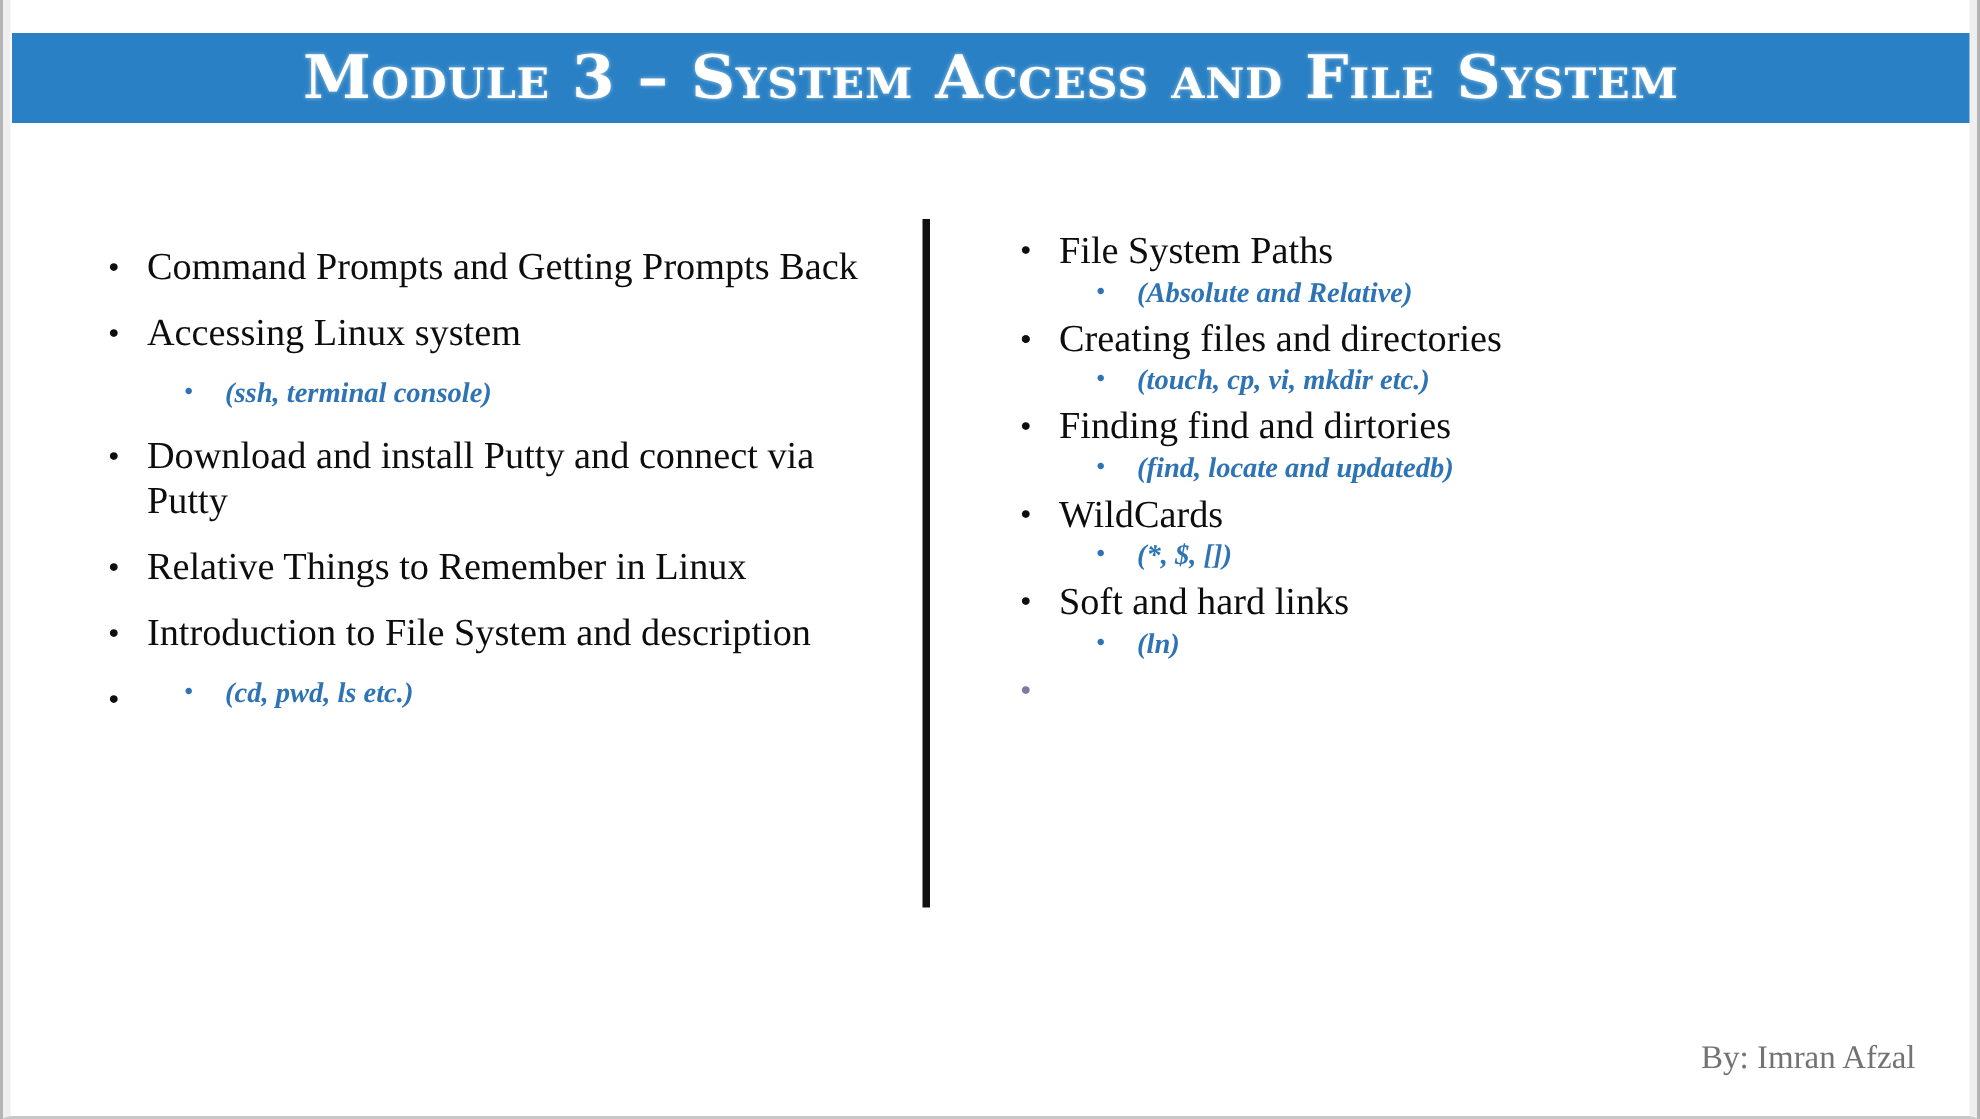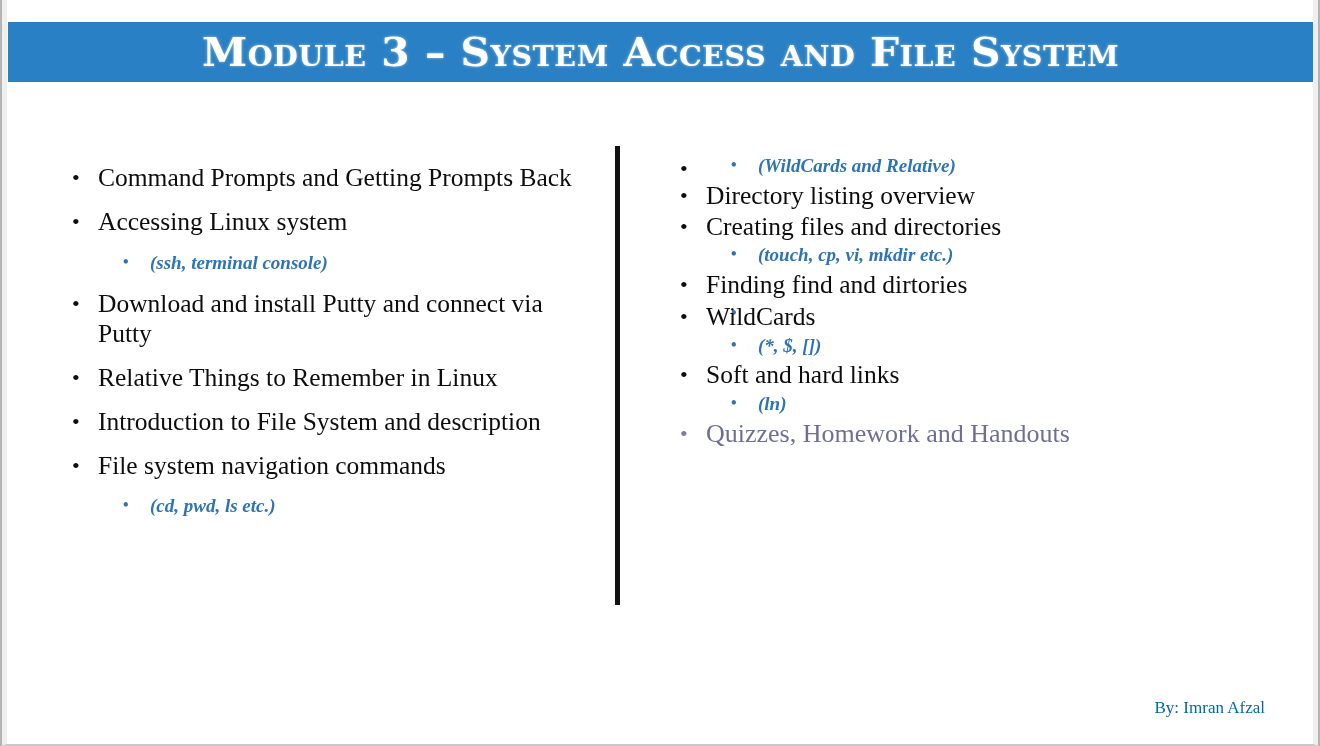--- a/index.html
+++ b/index.html
@@ -144,24 +144,24 @@
   
   .item.accent {
     color: #6f6f96;
     font-size: 26px;
   }
   .item.accent > .bullet { color: #7b7ba6; }
 
   
   .footer {
     position: absolute;
-    right: 48px;
+    right: 36px;
     bottom: 26px;
-    font-size: 17px;
-    color: #0369a1;
+    font-size: 22px;
+    color: #737373;
   }
 </style>
 </head>
 <body>
 
 <div class="slide">
 
   <div class="edge-line-left"></div>
   <div class="edge-line-right"></div>
 
@@ -183,52 +183,52 @@
         <li>
           <div class="item"><span class="bullet">•</span><span>Download and install Putty and connect via Putty</span></div>
         </li>
         <li>
           <div class="item"><span class="bullet">•</span><span>Relative Things to Remember in Linux</span></div>
         </li>
         <li>
           <div class="item"><span class="bullet">•</span><span>Introduction to File System and description</span></div>
         </li>
         <li>
-          <div class="item"><span class="bullet">•</span><span>File system navigation commands</span></div>
+          <div class="item"><span class="bullet">•</span></div>
           <div class="subitem"><span class="bullet">•</span><span>(cd, pwd, ls etc.)</span></div>
         </li>
       </ul>
   </div>
 
   <div class="col col-right">
     <ul class="blist">
         <li>
+          <div class="item"><span class="bullet">•</span><span>File System Paths</span></div>
+          <div class="subitem"><span class="bullet">•</span><span>(Absolute and Relative)</span></div>
+        </li>
+        <li>
           <div class="item"><span class="bullet">•</span></div>
-          <div class="subitem"><span class="bullet">•</span><span>(WildCards and Relative)</span></div>
-        </li>
-        <li>
-          <div class="item"><span class="bullet">•</span><span>Directory listing overview</span></div>
         </li>
         <li>
           <div class="item"><span class="bullet">•</span><span>Creating files and directories</span></div>
           <div class="subitem"><span class="bullet">•</span><span>(touch, cp, vi, mkdir etc.)</span></div>
         </li>
         <li>
           <div class="item"><span class="bullet">•</span><span>Finding find and dirtories</span></div>
-          <div class="subitem"><span class="bullet">•</span></div>
+          <div class="subitem"><span class="bullet">•</span><span>(find, locate and updatedb)</span></div>
         </li>
         <li>
           <div class="item"><span class="bullet">•</span><span>WildCards</span></div>
           <div class="subitem"><span class="bullet">•</span><span>(*, $, [])</span></div>
         </li>
         <li>
           <div class="item"><span class="bullet">•</span><span>Soft and hard links</span></div>
           <div class="subitem"><span class="bullet">•</span><span>(ln)</span></div>
         </li>
         <li>
-          <div class="item accent"><span class="bullet">•</span><span>Quizzes, Homework and Handouts</span></div>
+          <div class="item accent"><span class="bullet">•</span></div>
         </li>
       </ul>
   </div>
 
   <div class="footer">By: Imran Afzal</div>
 
 </div>
 
 </body></html>

